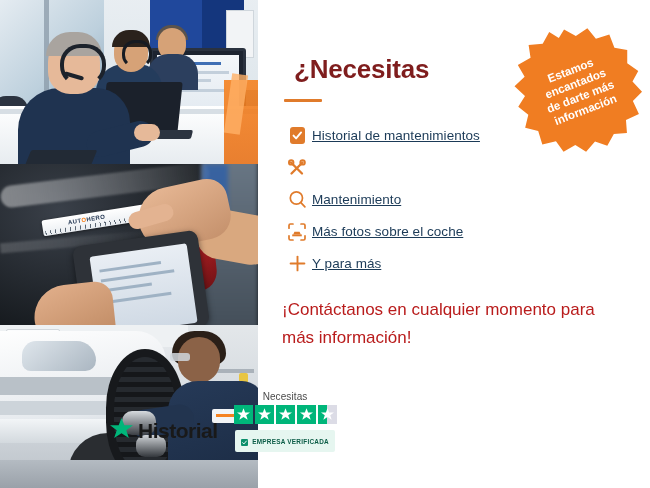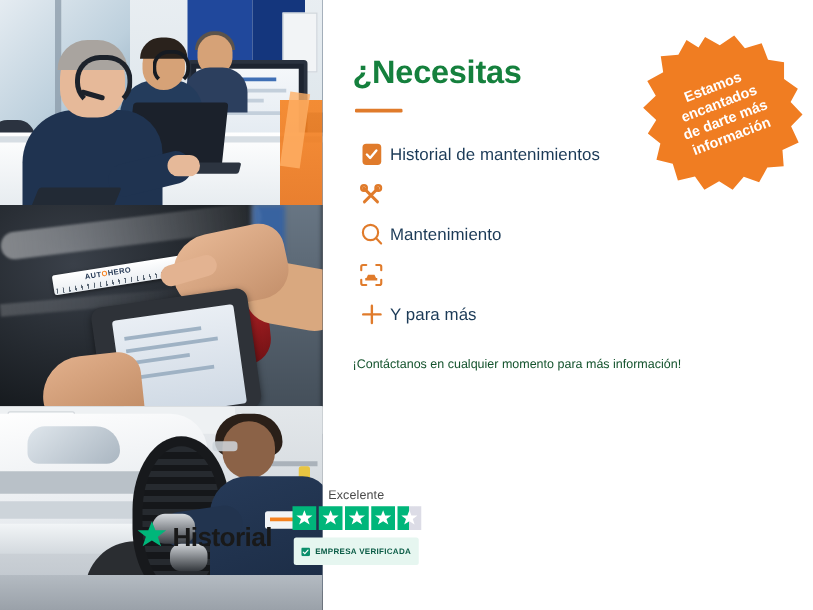--- a/index.html
+++ b/index.html
@@ -108,29 +108,29 @@
   .p3 .glove{position:absolute;left:122px;top:86px;width:34px;height:24px;background:linear-gradient(180deg,#d6dade,#3b3f45);border-radius:10px;}
   .p3 .glove2{position:absolute;left:136px;top:110px;width:30px;height:22px;background:linear-gradient(180deg,#cfd3d7,#33373c);border-radius:9px;}
   .p3 .logo-patch{position:absolute;left:212px;top:84px;width:28px;height:14px;background:#f2f4f6;border-radius:2px;}
   .p3 .logo-patch:after{content:"";position:absolute;left:4px;top:5px;width:20px;height:3px;background:#f58220;}
   .p3 .bench{position:absolute;left:118px;top:148px;right:0;height:16px;background:#8d7152;}
   .p3 .lift{position:absolute;left:-6px;bottom:8px;width:150px;height:14px;background:#9aa2aa;border-radius:3px;}
   .p3 .floor{position:absolute;left:0;right:0;bottom:0;height:28px;background:linear-gradient(180deg,#b4bbc2,#9aa1a9);}
 
   
   .content{position:relative;flex:1;padding:42px 26px 0 24px;box-sizing:border-box;}
-  .heading{font-size:26px;line-height:1.18;font-weight:bold;color:#15803d;letter-spacing:-.2px;margin:0;max-width:240px;}
+  .heading{font-size:26px;line-height:1.18;font-weight:bold;color:#7f1d1d;letter-spacing:-.2px;margin:12px;max-width:240px;}
   .rule{width:38px;height:3px;background:#e07b2b;margin:14px 0 0 2px;border-radius:1px;}
 
   .features{list-style:none;margin:18px 0 0 0;padding:0;}
   .feature{display:flex;align-items:center;height:32px;}
   .feature .ico{width:30px;flex:0 0 30px;display:flex;align-items:center;justify-content:center;}
-  .feature .ftxt{font-size:13.5px;color:#1b3a57;letter-spacing:.05px;}
-
-  .contact{margin-top:16px;font-size:10px;line-height:1.65;color:#14532d;max-width:340px;}
+  .feature .ftxt{font-size:13.5px;color:#1b3a57;letter-spacing:.05px;text-decoration:underline;}
+
+  .contact{margin-top:16px;font-size:17px;line-height:1.65;color:#b91c1c;max-width:340px;}
 
   
   .badge{position:absolute;right:8px;top:26px;width:128px;height:128px;transform:rotate(-13deg);}
   .badge svg{position:absolute;left:0;top:0;}
   .badge .bcontent{position:absolute;left:0;top:0;width:128px;height:128px;display:flex;flex-direction:column;align-items:center;justify-content:center;}
   .badge .headset{margin-bottom:1px;}
   .badge .btext{font-size:11.5px;font-weight:bold;color:#ffffff;line-height:1.22;text-align:center;transform:rotate(-8deg);width:104px;}
 
   
   .tp{position:absolute;left:110px;bottom:36px;display:flex;align-items:flex-end;gap:16px;}
@@ -296,20 +296,21 @@
             <g stroke="#e07b2b" stroke-width="1.7" fill="none" stroke-linecap="round">
               <path d="M2 6.2V3.4c0-.8.6-1.4 1.4-1.4H6"></path>
               <path d="M18 6.2V3.4c0-.8-.6-1.4-1.4-1.4H14"></path>
               <path d="M2 13.8v2.8c0 .8.6 1.4 1.4 1.4H6"></path>
               <path d="M18 13.8v2.8c0 .8-.6 1.4-1.4 1.4H14"></path>
             </g>
             <path d="M5.2 12.4h9.6v1.9H5.2z" fill="#e07b2b"></path>
             <path d="M6.2 12.4l1.2-2.6h5.2l1.2 2.6z" fill="#e07b2b"></path>
           </svg>
         </span>
+        <span class="ftxt">Más fotos sobre el coche</span>
       </li>
 
       <li class="feature">
         <span class="ico">
           <svg width="19" height="19" viewBox="0 0 19 19">
             <g stroke="#e07b2b" stroke-width="1.9" stroke-linecap="round">
               <path d="M9.5 2.6v13.8"></path>
                 <path d="M2.6 9.5h13.8"></path>
             </g>
           </svg>
@@ -355,21 +356,21 @@
     <div class="tp-logo">
       <span>
         <svg width="23" height="22" viewBox="0 0 24 23">
           <path fill="#00b67a" d="M12 0l3 7.6H24l-7 5.3 2.7 8.1L12 16l-7.7 5 2.7-8.1-7-5.3h9z"></path>
         </svg>
       </span>
       <span class="tp-word">Historial</span>
     </div>
 
     <div class="tp-right">
-      <span class="tp-excelente">Excelente</span>
+      <span class="tp-excelente">Necesitas</span>
       <div class="stars">
         <span class="star-box">
           <svg width="13" height="13" viewBox="0 0 24 23">
               <path fill="#fff" d="M12 0l3 7.6H24l-7 5.3 2.7 8.1L12 16l-7.7 5 2.7-8.1-7-5.3h9z"></path>
             </svg>
         </span>
         <span class="star-box">
           <svg width="13" height="13" viewBox="0 0 24 23">
               <path fill="#fff" d="M12 0l3 7.6H24l-7 5.3 2.7 8.1L12 16l-7.7 5 2.7-8.1-7-5.3h9z"></path>
             </svg>

